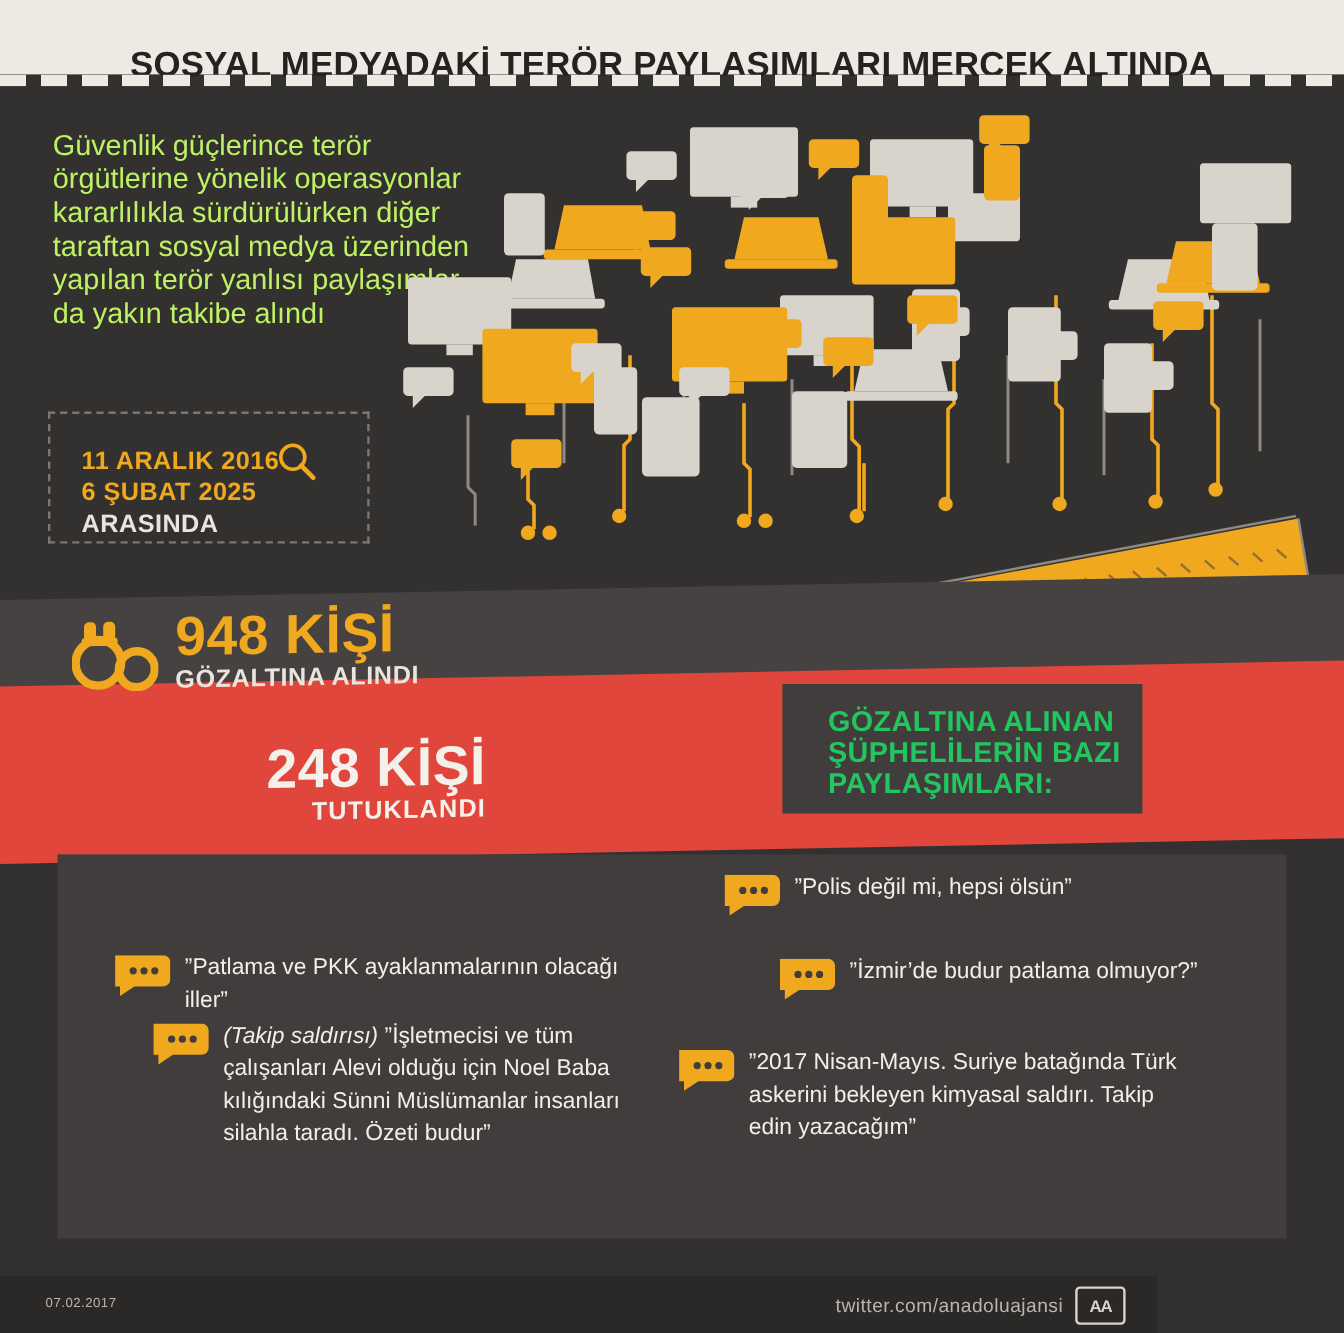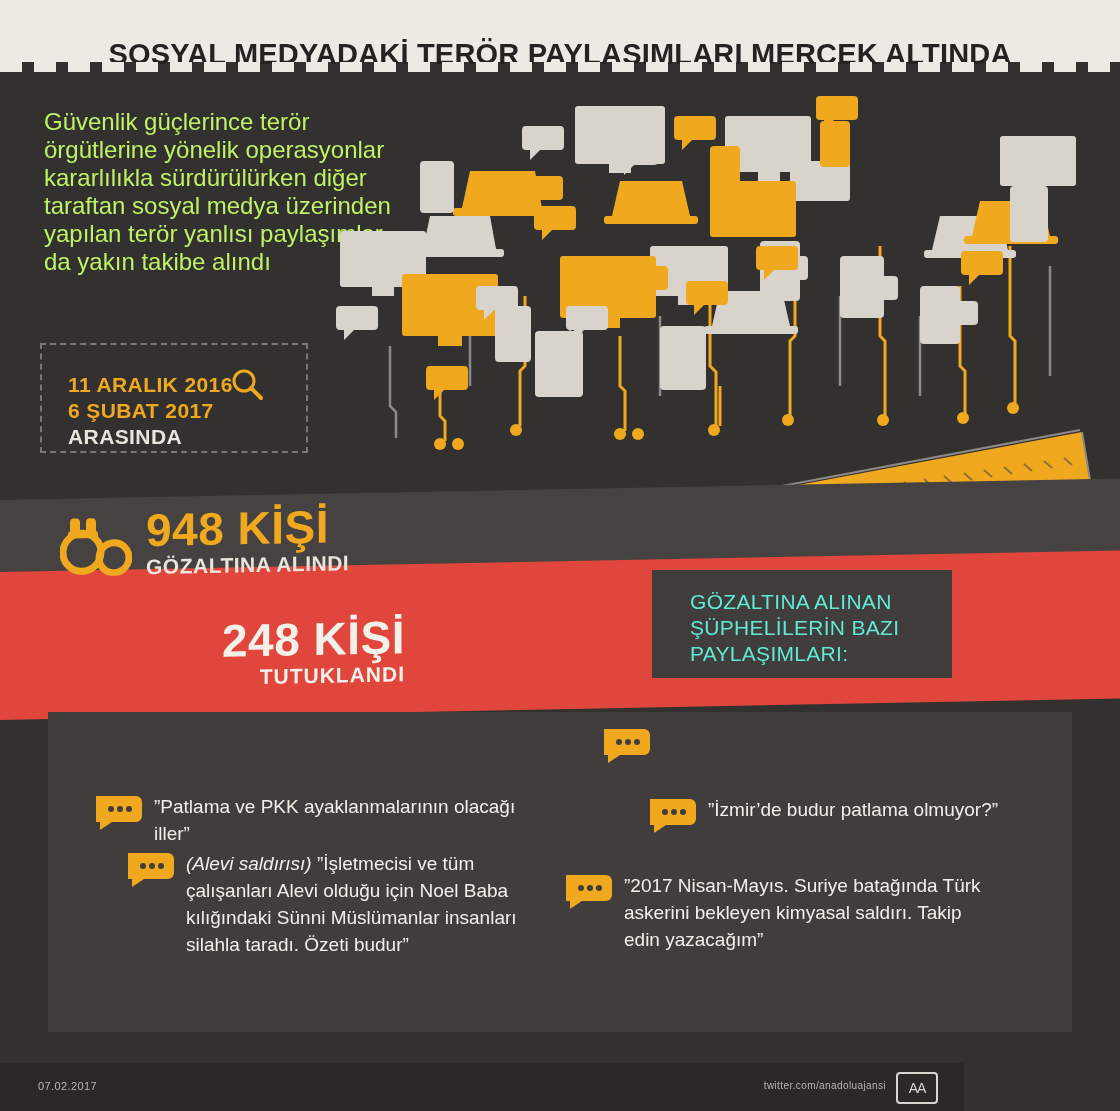--- a/index.html
+++ b/index.html
@@ -186,23 +186,23 @@
     top: 570px;
     width: 300px;
     height: 108px;
     background: #403d3c;
   }
   .quote-header-text {
     position: absolute;
     left: 690px;
     top: 589px;
     width: 250px;
-    font-size: 21px;
-    font-weight: normal;
-    color: #5eead4;
+    font-size: 24px;
+    font-weight: bold;
+    color: #22c55e;
     line-height: 26px;
     letter-spacing: 0.3px;
   }
   .q {
     position: absolute;
     display: flex;
     align-items: flex-start;
   }
   .bubble {
     flex: 0 0 auto;
@@ -236,35 +236,35 @@
     left: 38px;
     top: 17px;
     font-size: 11px;
     color: #b9b5ae;
     letter-spacing: 0.4px;
   }
   .footer-twitter {
     position: absolute;
     right: 78px;
     top: 17px;
-    font-size: 10px;
+    font-size: 16px;
     color: #b9b5ae;
     letter-spacing: 0.4px;
   }
   .footer-logo {
     position: absolute;
     right: 26px;
     top: 9px;
     width: 38px;
     height: 28px;
     border: 2px solid #d9d5ce;
     border-radius: 4px;
     color: #d9d5ce;
     font-size: 14px;
-    font-weight: normal;
+    font-weight: bold;
     display: flex;
     align-items: center;
     justify-content: center;
     letter-spacing: -1px;
   }
 </style>
 </head>
 <body>
 
 <div class="page">
@@ -378,21 +378,21 @@
           <path d="M645 165 h34 a4 4 0 0 1 4 4 v16 a4 4 0 0 1 -4 4 h-20 l-10 10 v-10 h-4 a4 4 0 0 1 -4 -4 v-16 a4 4 0 0 1 4 -4 z"></path>
           <path d="M500 10 h34 a4 4 0 0 1 4 4 v16 a4 4 0 0 1 -4 4 h-20 l-10 10 v-10 h-4 a4 4 0 0 1 -4 -4 v-16 a4 4 0 0 1 4 -4 z"></path>
         </g>
       </g>
     </svg>
   </div>
 
   <div class="datebox">
     <div class="lines">
       <div>11 ARALIK 2016</div>
-      <div>6 ŞUBAT 2017</div>
+      <div>6 ŞUBAT 2025</div>
       <div class="l3">ARASINDA</div>
     </div>
     <svg class="search-icon" viewBox="0 0 34 34">
       <circle cx="14" cy="14" r="10" fill="none" stroke="#f0a91e" stroke-width="3"></circle>
       <line x1="21" y1="21" x2="31" y2="31" stroke="#f0a91e" stroke-width="4" stroke-linecap="round"></line>
     </svg>
   </div>
 
   <svg class="ramp" viewBox="0 0 630 130">
     <path d="M0 120 L620 4 L628 52 L10 128 Z" fill="#f0a91e"></path>
@@ -487,30 +487,31 @@
     <div class="q-text">”Patlama ve PKK ayaklanmalarının olacağı iller”</div>
   </div>
 
   <div class="q q2">
     <svg class="bubble" viewBox="0 0 46 34">
       <path d="M6 0 h34 a6 6 0 0 1 6 6 v14 a6 6 0 0 1 -6 6 h-24 l-12 8 v-8 h-4 a6 6 0 0 1 -6 -6 v-14 a6 6 0 0 1 6 -6 z" fill="#f0a91e"></path>
       <circle cx="15" cy="13" r="3" fill="#403d3c"></circle>
         <circle cx="24" cy="13" r="3" fill="#403d3c"></circle>
         <circle cx="33" cy="13" r="3" fill="#403d3c"></circle>
     </svg>
-    <div class="q-text"><i>(Alevi saldırısı)</i><span> ”İşletmecisi ve tüm çalışanları Alevi olduğu için Noel Baba kılığındaki Sünni Müslümanlar insanları silahla taradı. Özeti budur”</span></div>
+    <div class="q-text"><i>(Takip saldırısı)</i><span> ”İşletmecisi ve tüm çalışanları Alevi olduğu için Noel Baba kılığındaki Sünni Müslümanlar insanları silahla taradı. Özeti budur”</span></div>
   </div>
 
   <div class="q q3">
     <svg class="bubble" viewBox="0 0 46 34">
       <path d="M6 0 h34 a6 6 0 0 1 6 6 v14 a6 6 0 0 1 -6 6 h-24 l-12 8 v-8 h-4 a6 6 0 0 1 -6 -6 v-14 a6 6 0 0 1 6 -6 z" fill="#f0a91e"></path>
       <circle cx="15" cy="13" r="3" fill="#403d3c"></circle>
         <circle cx="24" cy="13" r="3" fill="#403d3c"></circle>
         <circle cx="33" cy="13" r="3" fill="#403d3c"></circle>
     </svg>
+    <div class="q-text">”Polis değil mi, hepsi ölsün”</div>
   </div>
 
   <div class="q q4">
     <svg class="bubble" viewBox="0 0 46 34">
       <path d="M6 0 h34 a6 6 0 0 1 6 6 v14 a6 6 0 0 1 -6 6 h-24 l-12 8 v-8 h-4 a6 6 0 0 1 -6 -6 v-14 a6 6 0 0 1 6 -6 z" fill="#f0a91e"></path>
       <circle cx="15" cy="13" r="3" fill="#403d3c"></circle>
         <circle cx="24" cy="13" r="3" fill="#403d3c"></circle>
         <circle cx="33" cy="13" r="3" fill="#403d3c"></circle>
     </svg>
     <div class="q-text">”İzmir’de budur patlama olmuyor?”</div>

